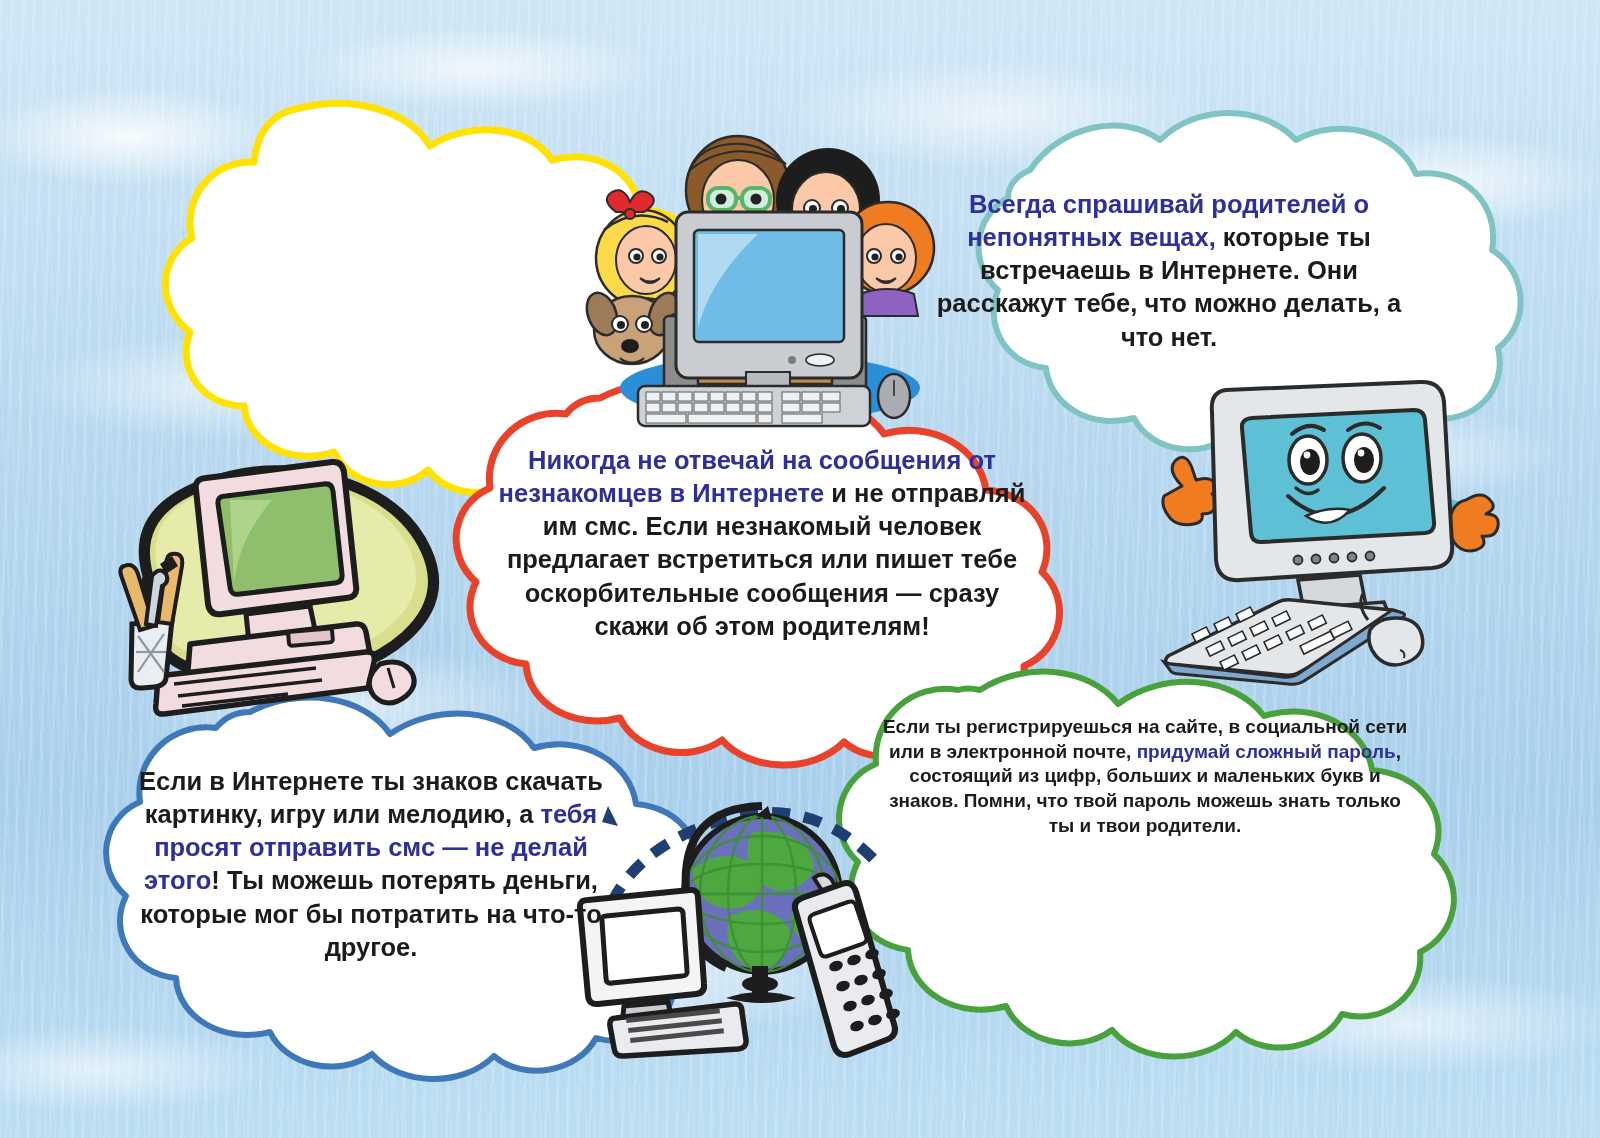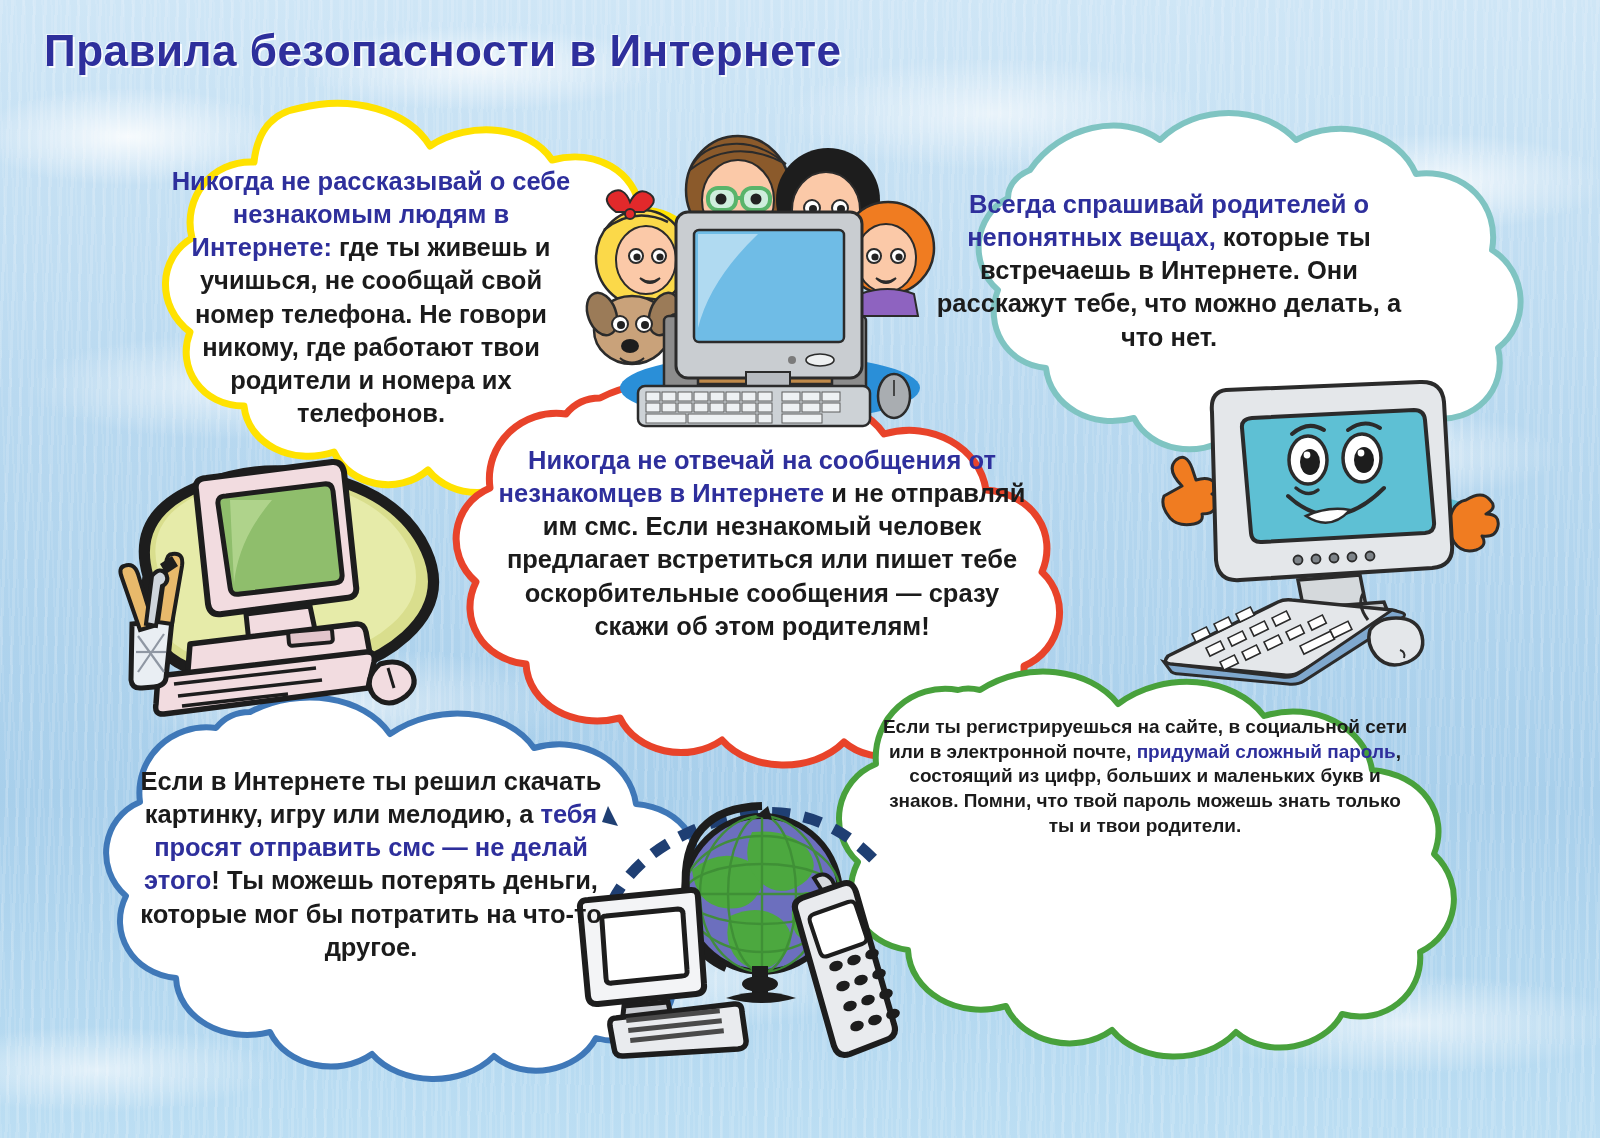--- a/index.html
+++ b/index.html
@@ -391,21 +391,19 @@
       <ellipse cx="313" cy="208" rx="7" ry="5" transform="rotate(-20 313 208)"></ellipse>
       <ellipse cx="284" cy="240" rx="7" ry="5" transform="rotate(-20 284 240)"></ellipse>
       <ellipse cx="302" cy="234" rx="7" ry="5" transform="rotate(-20 302 234)"></ellipse>
       <ellipse cx="320" cy="228" rx="7" ry="5" transform="rotate(-20 320 228)"></ellipse>
       <ellipse cx="291" cy="260" rx="7" ry="5" transform="rotate(-20 291 260)"></ellipse>
       <ellipse cx="309" cy="254" rx="7" ry="5" transform="rotate(-20 309 254)"></ellipse>
       <ellipse cx="327" cy="248" rx="7" ry="5" transform="rotate(-20 327 248)"></ellipse>
     </g>
   </svg>
 
-  <div class="title">Правила безопасности в Интернете</div>
-
-  <div class="txt" id="t-yellow"><span class="b">Никогда не рассказывай о себе незнакомым людям в Интернете:</span><span> где ты живешь и учишься, не сообщай свой номер телефона. Не говори никому, где работают твои родители и номера их телефонов.</span></div>
+
   <div class="txt" id="t-teal"><span class="b">Всегда спрашивай родителей о непонятных вещах,</span><span> которые ты встречаешь в Интернете. Они расскажут тебе, что можно делать, а что нет.</span></div>
   <div class="txt" id="t-red"><span class="b">Никогда не отвечай на сообщения от незнакомцев в Интернете</span><span> и не отправляй им смс. Если незнакомый человек предлагает встретиться или пишет тебе оскорбительные сообщения — сразу скажи об этом родителям!</span></div>
-  <div class="txt" id="t-blue"><span>Если в Интернете ты решил скачать картинку, игру или мелодию, а </span><span class="b">тебя просят отправить смс — не делай этого</span><span>! Ты можешь потерять деньги, которые мог бы потратить на что-то другое.</span></div>
+  <div class="txt" id="t-blue"><span>Если в Интернете ты знаков скачать картинку, игру или мелодию, а </span><span class="b">тебя просят отправить смс — не делай этого</span><span>! Ты можешь потерять деньги, которые мог бы потратить на что-то другое.</span></div>
   <div class="txt" id="t-green"><span>Если ты регистрируешься на сайте, в социальной сети или в электронной почте, </span><span class="b">придумай сложный пароль</span><span>, состоящий из цифр, больших и маленьких букв и знаков. Помни, что твой пароль можешь знать только ты и твои родители.</span></div>
 
 </div>
 
 </body></html>

